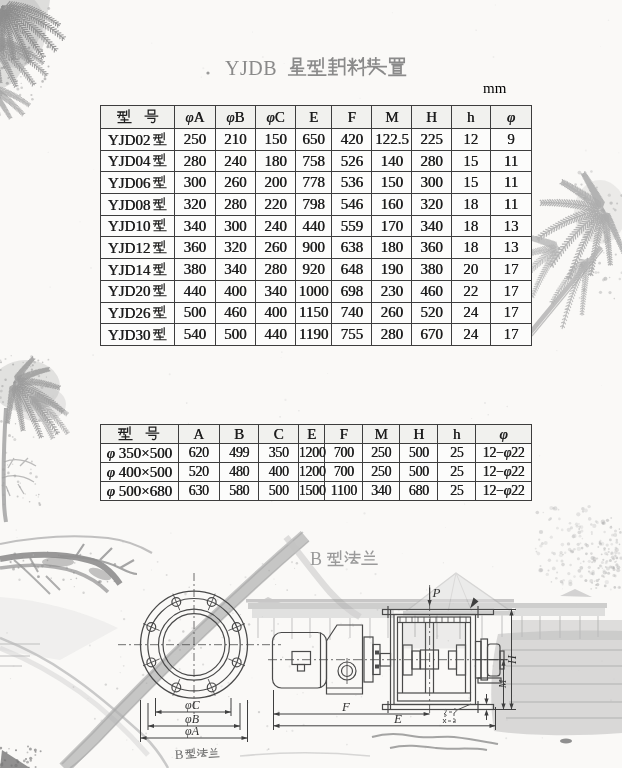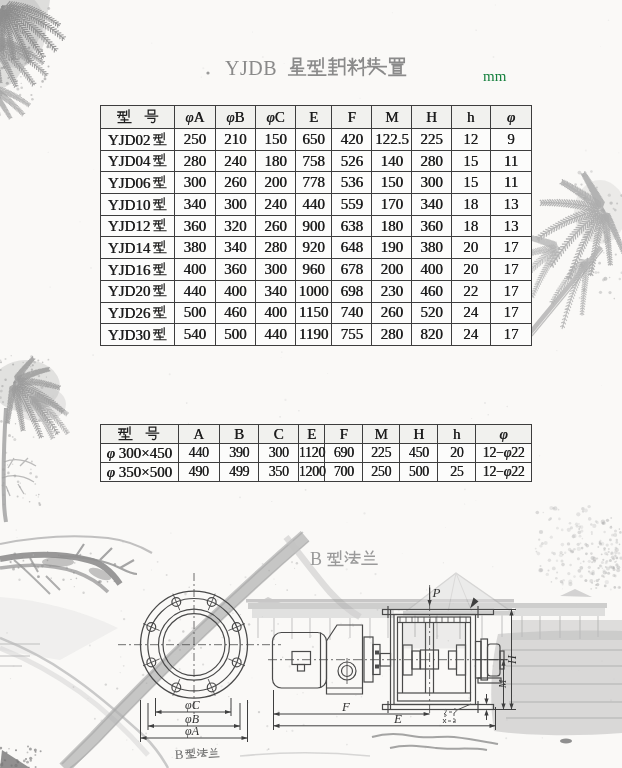--- a/index.html
+++ b/index.html
@@ -2,21 +2,21 @@
 <html><head><meta charset="utf-8">
 <style>
 html,body{margin:0;padding:0;}
 body{width:622px;height:768px;position:relative;background:#faf9f7;overflow:hidden;
  font-family:"Liberation Serif",serif;}
 svg.cc{display:inline-block;}
 svg.cc path{stroke:#1f1f1f;}
 #title{position:absolute;left:5px;top:57px;width:622px;text-align:center;font-size:20px;
  color:#8a8a8a;letter-spacing:0.5px;}
 #title svg.cc path{stroke:#8a8a8a;stroke-width:9;}
-#mm{position:absolute;left:483px;top:68px;font-size:15px;color:#15803d;}
+#mm{position:absolute;left:483px;top:80px;font-size:15px;color:#000000;}
 table{position:absolute;border-collapse:collapse;table-layout:fixed;background:#fcfcfb;}
 td{border:1px solid #3d3d3d;text-align:center;vertical-align:middle;font-size:15px;
  color:#1c1c1c;padding:0;line-height:1;white-space:nowrap;text-shadow:0.4px 0 0 #2a2a2a;}
 table{border:1.5px solid #333;}
 tr.hd td{background:#f1f1ee;}
 #t1{left:100px;top:105px;width:431px;}
 #t1 tr.hd td{height:22px;}
 #t1 td{height:20.7px;}
 #t2{left:100px;top:424px;width:431px;}
 #t2 td{height:18.1px;}
@@ -1116,20 +1116,34 @@
         <td>260</td>
         <td>200</td>
         <td>778</td>
         <td>536</td>
         <td>150</td>
         <td>300</td>
         <td>15</td>
         <td>11</td>
       </tr>
       <tr>
+        <td>YJD08 <svg class="cc" style="width:14px;height:14px;vertical-align:-1.5px;" viewBox="0 0 100 100">
+            <path d="M6 20 H52 M3 42 H57 M23 20 C23 32 20 48 13 58 M40 20 V58 M64 14 V40 M80 6 V54 M50 60 V88 M27 72 H73 M8 91 H93" style="fill:none;stroke-width:8.5;stroke-linecap:square"></path>
+          </svg></td>
+        <td>320</td>
+        <td>280</td>
+        <td>220</td>
+        <td>798</td>
+        <td>546</td>
+        <td>160</td>
+        <td>320</td>
+        <td>18</td>
+        <td>11</td>
+      </tr>
+      <tr>
         <td>YJD10 <svg class="cc" style="width:14px;height:14px;vertical-align:-1.5px;" viewBox="0 0 100 100">
             <path d="M6 20 H52 M3 42 H57 M23 20 C23 32 20 48 13 58 M40 20 V58 M64 14 V40 M80 6 V54 M50 60 V88 M27 72 H73 M8 91 H93" style="fill:none;stroke-width:8.5;stroke-linecap:square"></path>
           </svg></td>
         <td>340</td>
         <td>300</td>
         <td>240</td>
         <td>440</td>
         <td>559</td>
         <td>170</td>
         <td>340</td>
@@ -1158,34 +1172,20 @@
         <td>340</td>
         <td>280</td>
         <td>920</td>
         <td>648</td>
         <td>190</td>
         <td>380</td>
         <td>20</td>
         <td>17</td>
       </tr>
       <tr>
-        <td>YJD16 <svg class="cc" style="width:14px;height:14px;vertical-align:-1.5px;" viewBox="0 0 100 100">
-            <path d="M6 20 H52 M3 42 H57 M23 20 C23 32 20 48 13 58 M40 20 V58 M64 14 V40 M80 6 V54 M50 60 V88 M27 72 H73 M8 91 H93" style="fill:none;stroke-width:8.5;stroke-linecap:square"></path>
-          </svg></td>
-        <td>400</td>
-        <td>360</td>
-        <td>300</td>
-        <td>960</td>
-        <td>678</td>
-        <td>200</td>
-        <td>400</td>
-        <td>20</td>
-        <td>17</td>
-      </tr>
-      <tr>
         <td>YJD20 <svg class="cc" style="width:14px;height:14px;vertical-align:-1.5px;" viewBox="0 0 100 100">
             <path d="M6 20 H52 M3 42 H57 M23 20 C23 32 20 48 13 58 M40 20 V58 M64 14 V40 M80 6 V54 M50 60 V88 M27 72 H73 M8 91 H93" style="fill:none;stroke-width:8.5;stroke-linecap:square"></path>
           </svg></td>
         <td>440</td>
         <td>400</td>
         <td>340</td>
         <td>1000</td>
         <td>698</td>
         <td>230</td>
         <td>460</td>
@@ -1209,21 +1209,21 @@
       <tr>
         <td>YJD30 <svg class="cc" style="width:14px;height:14px;vertical-align:-1.5px;" viewBox="0 0 100 100">
             <path d="M6 20 H52 M3 42 H57 M23 20 C23 32 20 48 13 58 M40 20 V58 M64 14 V40 M80 6 V54 M50 60 V88 M27 72 H73 M8 91 H93" style="fill:none;stroke-width:8.5;stroke-linecap:square"></path>
           </svg></td>
         <td>540</td>
         <td>500</td>
         <td>440</td>
         <td>1190</td>
         <td>755</td>
         <td>280</td>
-        <td>820</td>
+        <td>670</td>
         <td>24</td>
         <td>17</td>
       </tr>
     </tbody>
   </table>
 
 <table id="t2">
     <colgroup>
       <col style="width:77.5px">
       <col style="width:41.2px">
@@ -1247,43 +1247,55 @@
         <td>B</td>
         <td>C</td>
         <td>E</td>
         <td>F</td>
         <td>M</td>
         <td>H</td>
         <td>h</td>
         <td><i style="">φ</i></td>
       </tr>
       <tr>
-        <td><i style="">φ</i> 300×450</td>
-        <td class="sq">440</td>
-        <td class="sq">390</td>
-        <td class="sq">300</td>
-        <td class="sq">1120</td>
-        <td class="sq">690</td>
-        <td class="sq">225</td>
-        <td class="sq">450</td>
-        <td class="sq">20</td>
-        <td class="sq">12−<i style="">φ</i>22</td>
-      </tr>
-      <tr>
         <td><i style="">φ</i> 350×500</td>
-        <td class="sq">490</td>
+        <td class="sq">620</td>
         <td class="sq">499</td>
         <td class="sq">350</td>
         <td class="sq">1200</td>
         <td class="sq">700</td>
         <td class="sq">250</td>
         <td class="sq">500</td>
         <td class="sq">25</td>
         <td class="sq">12−<i style="">φ</i>22</td>
       </tr>
+      <tr>
+        <td><i style="">φ</i> 400×500</td>
+        <td class="sq">520</td>
+        <td class="sq">480</td>
+        <td class="sq">400</td>
+        <td class="sq">1200</td>
+        <td class="sq">700</td>
+        <td class="sq">250</td>
+        <td class="sq">500</td>
+        <td class="sq">25</td>
+        <td class="sq">12−<i style="">φ</i>22</td>
+      </tr>
+      <tr>
+        <td><i style="">φ</i> 500×680</td>
+        <td class="sq">630</td>
+        <td class="sq">580</td>
+        <td class="sq">500</td>
+        <td class="sq">1500</td>
+        <td class="sq">1100</td>
+        <td class="sq">340</td>
+        <td class="sq">680</td>
+        <td class="sq">25</td>
+        <td class="sq">12−<i style="">φ</i>22</td>
+      </tr>
     </tbody>
   </table>
 
 <div id="blab">B <svg class="cc" style="width:17px;height:17px;vertical-align:-2px;" viewBox="0 0 100 100">
       <path d="M6 20 H52 M3 42 H57 M23 20 C23 32 20 48 13 58 M40 20 V58 M64 14 V40 M80 6 V54 M50 60 V88 M27 72 H73 M8 91 H93" style="fill:none;stroke:#9a9a9a;stroke-width:8.5;stroke-linecap:square"></path>
     </svg><svg class="cc" style="width:17px;height:17px;vertical-align:-2px;" viewBox="0 0 100 100">
       <path d="M13 12 L21 22 M7 36 L15 46 M9 68 L21 56 M34 26 H92 M62 8 V45 M30 46 H94 M58 53 L42 76 M42 76 H81 M61 60 L75 71" style="fill:none;stroke:#9a9a9a;stroke-width:8.5;stroke-linecap:square"></path>
     </svg><svg class="cc" style="width:17px;height:17px;vertical-align:-2px;" viewBox="0 0 100 100">
       <path d="M30 7 L40 22 M70 7 L60 22 M22 37 H78 M24 58 H76 M6 84 H94" style="fill:none;stroke:#9a9a9a;stroke-width:8.5;stroke-linecap:square"></path>
     </svg></div>

